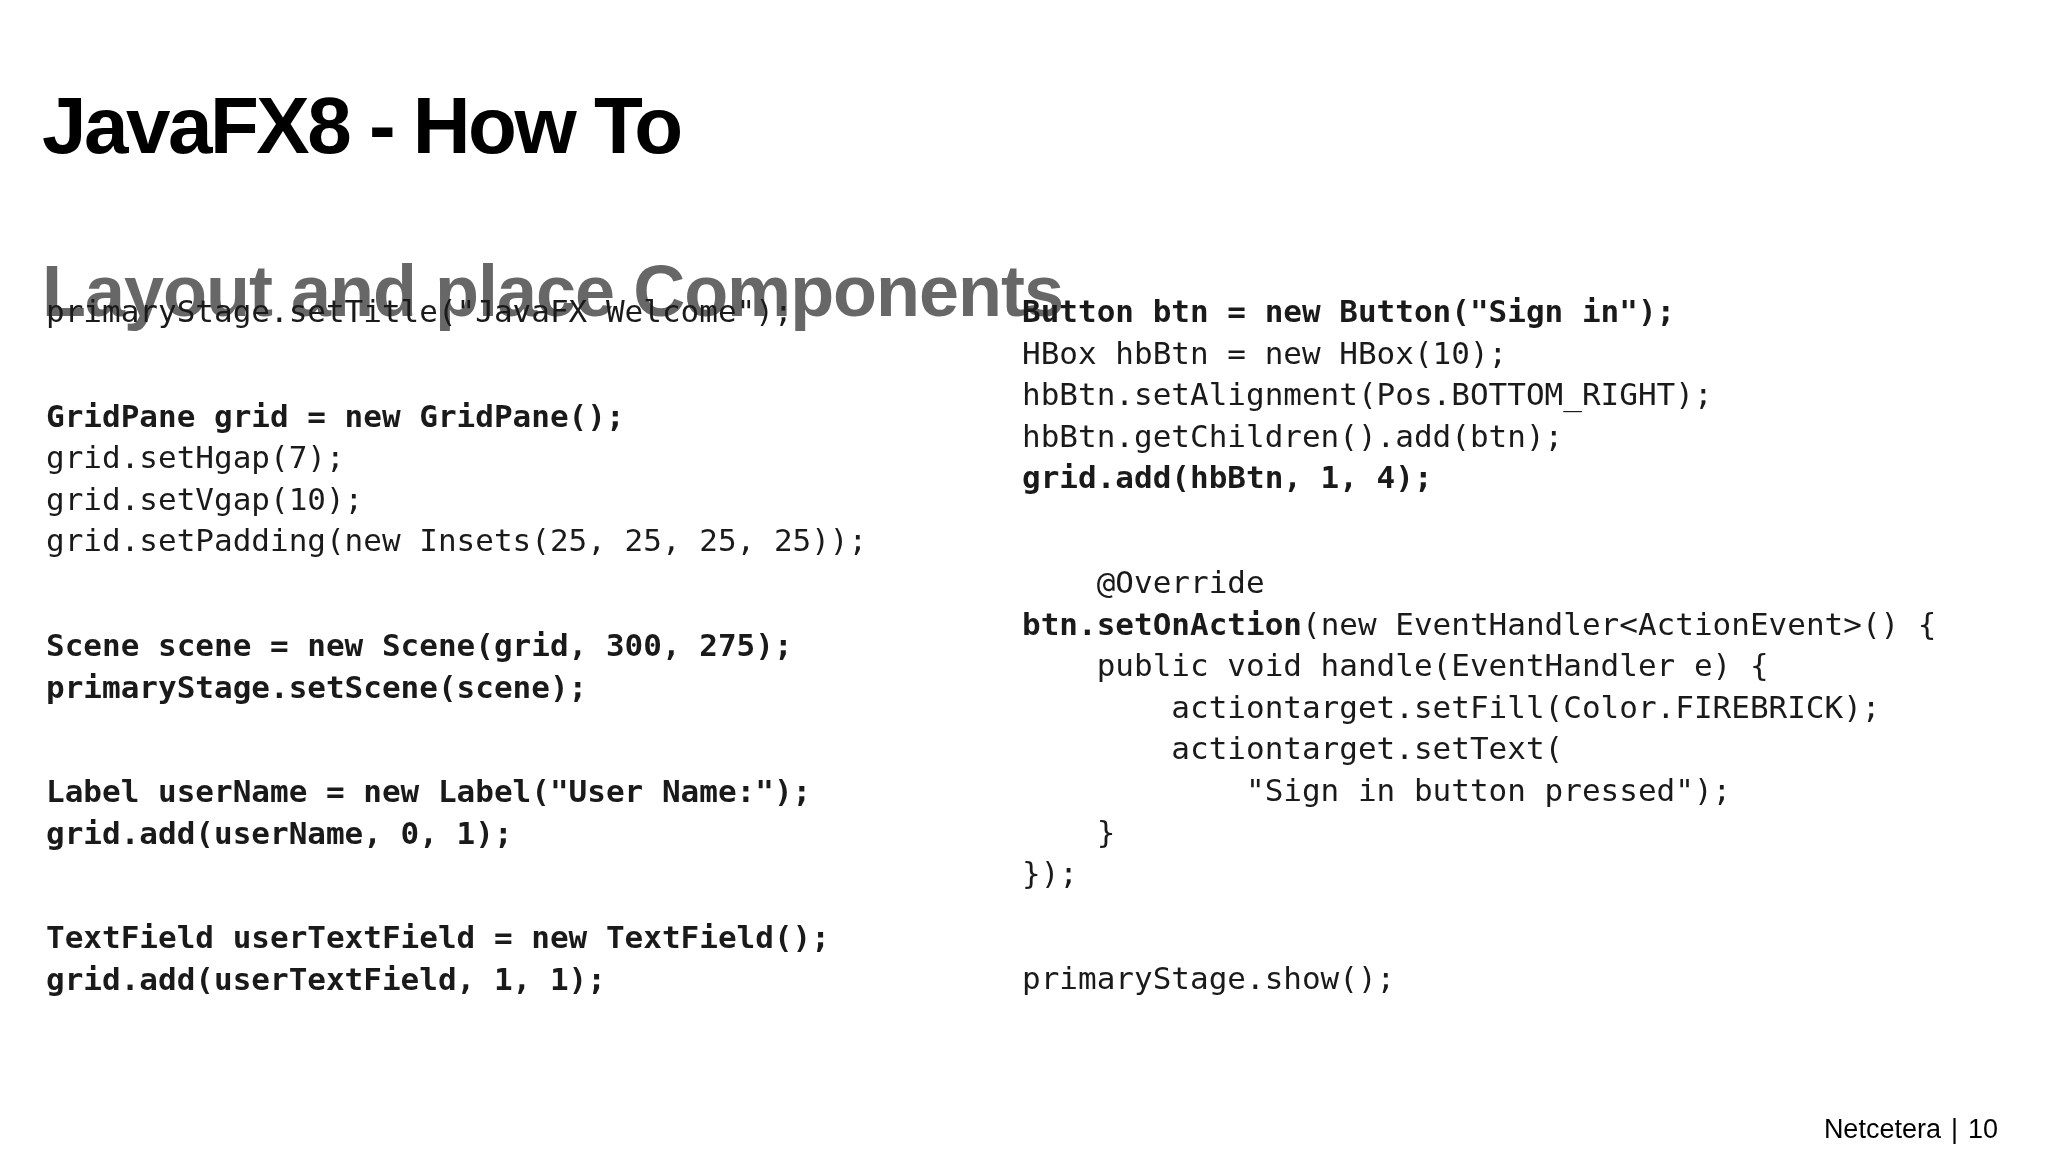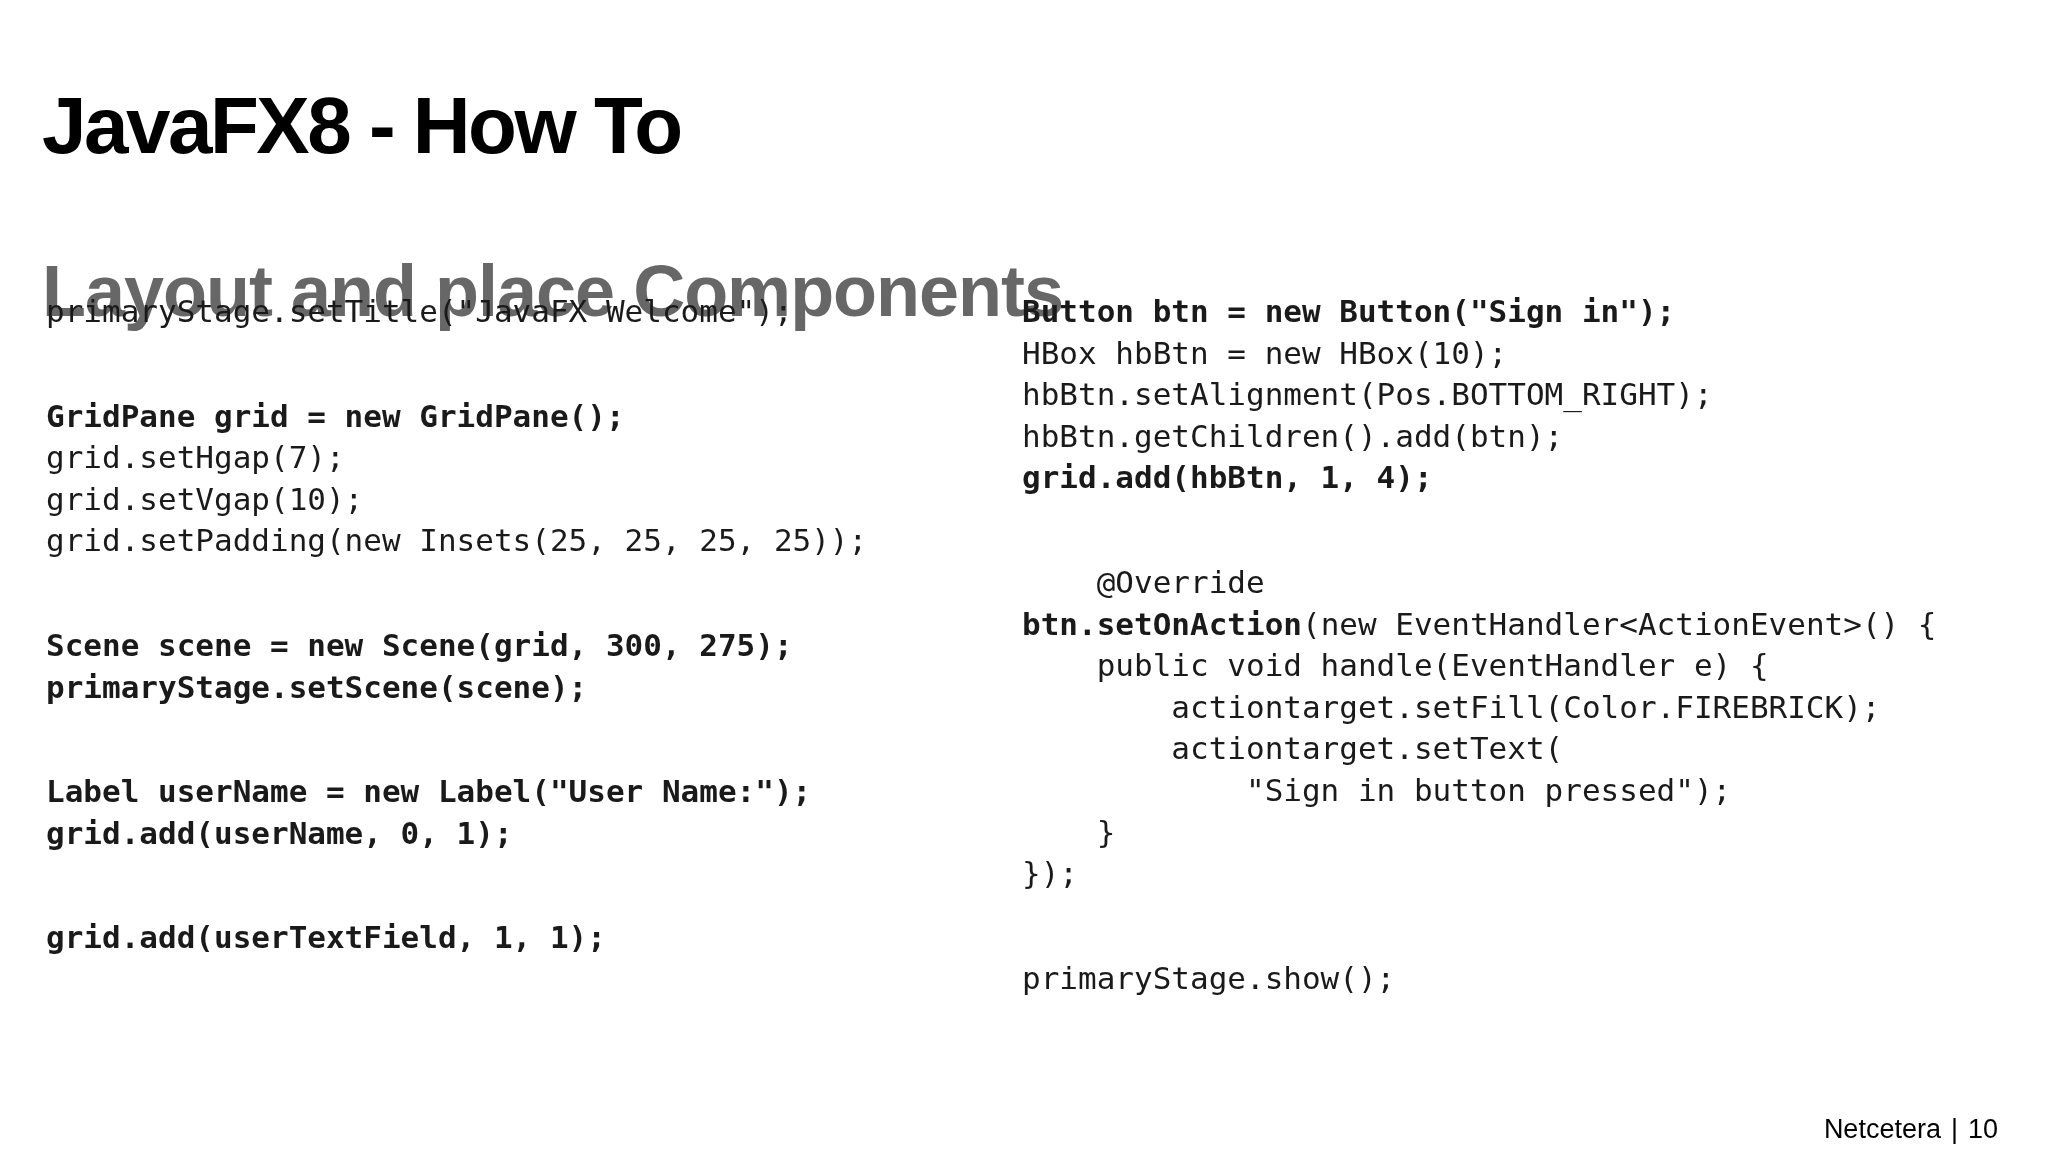--- a/index.html
+++ b/index.html
@@ -86,20 +86,21 @@
     </div>
     <div class="code-group">
       <div class="code-line"><span class="b">Scene scene = new Scene(grid, 300, 275);</span></div>
       <div class="code-line"><span class="b">primaryStage.setScene(scene);</span></div>
     </div>
     <div class="code-group">
       <div class="code-line"><span class="b">Label userName = new Label("User Name:");</span></div>
       <div class="code-line"><span class="b">grid.add(userName, 0, 1);</span></div>
     </div>
     <div class="code-group">
+      <div class="code-line"><span class="b">TextField userTextField = new TextField();</span></div>
       <div class="code-line"><span class="b">grid.add(userTextField, 1, 1);</span></div>
     </div>
   </div>
 
 <div class="code-column right">
     <div class="code-group">
       <div class="code-line"><span class="b">Button btn = new Button("Sign in");</span></div>
       <div class="code-line"><span>HBox hbBtn = new HBox(10);</span></div>
       <div class="code-line"><span>hbBtn.setAlignment(Pos.BOTTOM_RIGHT);</span></div>
       <div class="code-line"><span>hbBtn.getChildren().add(btn);</span></div>

